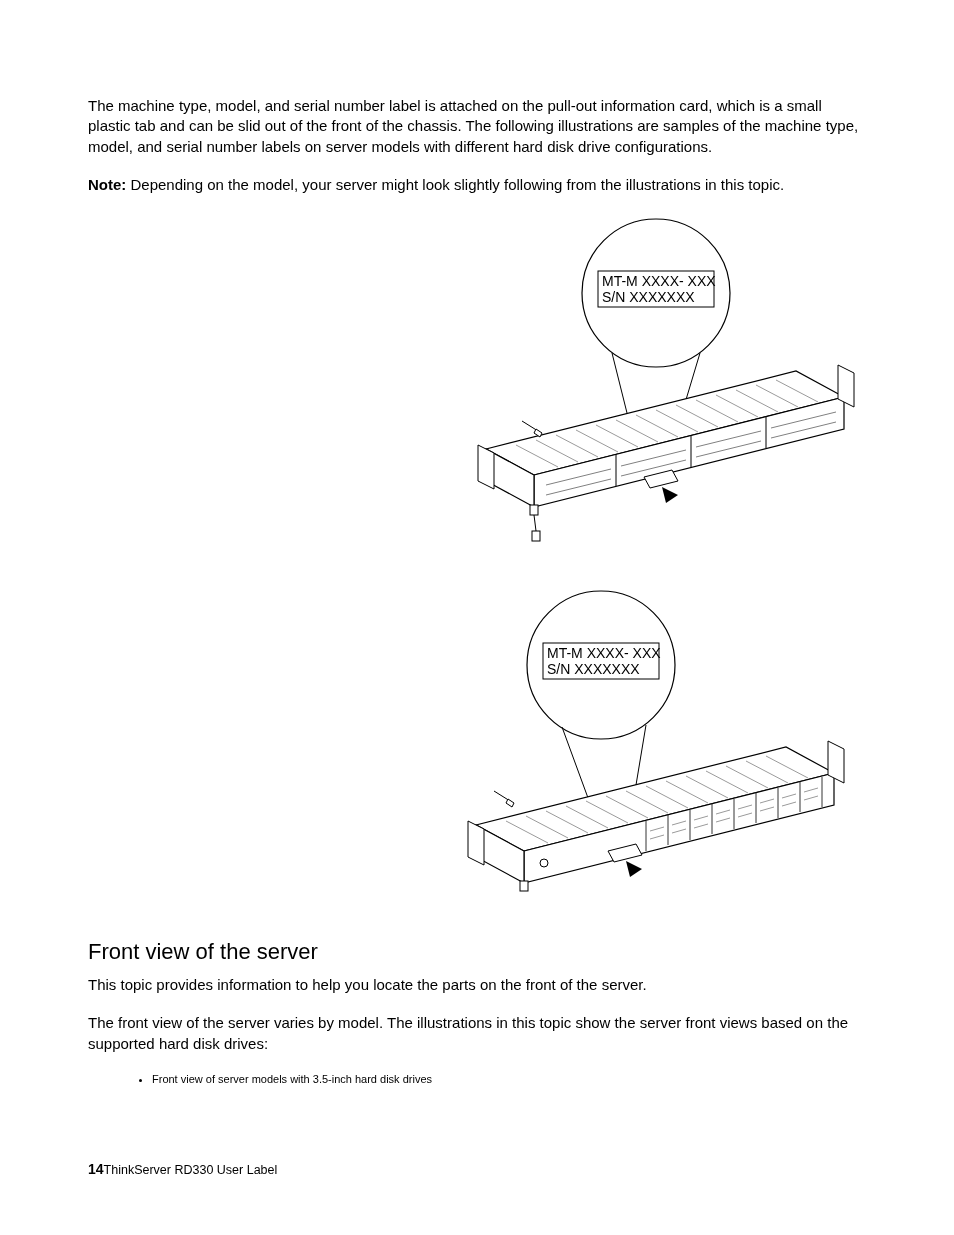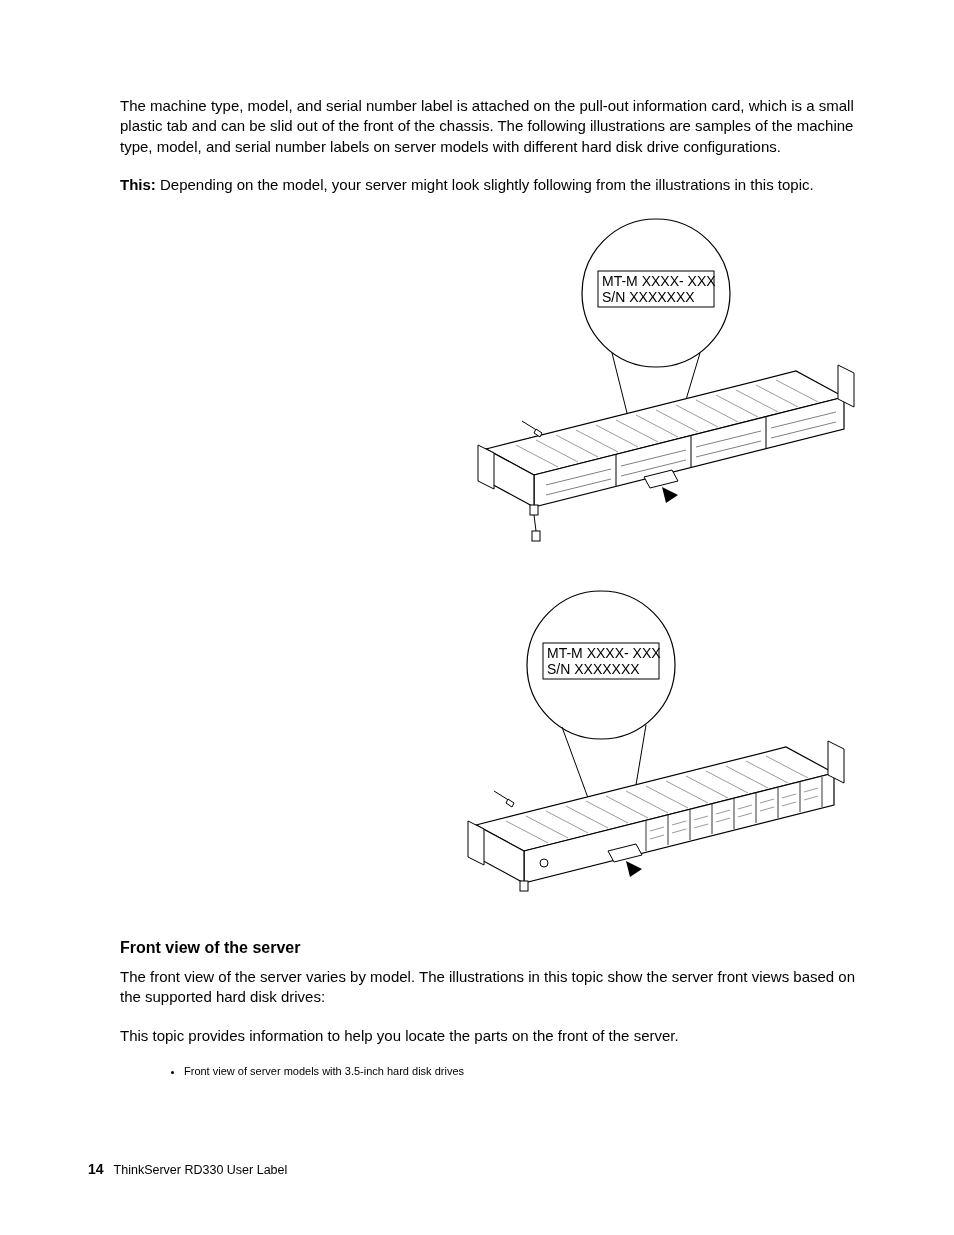--- a/index.html
+++ b/index.html
@@ -7,21 +7,21 @@
     padding: 0;
     background: #fff;
     font-family: Arial, Helvetica, sans-serif;
     color: #000;
   }
   .page {
     width: 954px;
     height: 1235px;
     position: relative;
     box-sizing: border-box;
-    padding: 96px 88px 40px 120px;
+    padding: 96px 88px 40px 88px;
   }
   .para {
     font-size: 15px;
     line-height: 1.35;
     margin: 0 0 18px 0;
   }
   .note strong {
     font-weight: bold;
   }
   .figure-block {
@@ -34,22 +34,22 @@
   }
   .figure-caption {
     font-size: 13.5px;
     font-style: italic;
     margin: 6px 0 22px 0;
   }
   .figure-caption .fignum {
     font-style: italic;
   }
   h2.section {
-    font-size: 16px;
-    font-weight: bold;
+    font-size: 22px;
+    font-weight: normal;
     margin: 10px 0 10px 0;
   }
   ul.bullets {
     margin: 0 0 18px 0;
     padding-left: 20px;
   }
   ul.bullets li {
     font-size: 11px;
     line-height: 1.4;
     margin-bottom: 6px;
@@ -57,37 +57,36 @@
   }
   .footer {
     position: absolute;
     left: 88px;
     bottom: 58px;
     font-size: 12.5px;
   }
   .footer .pagenum {
     font-weight: bold;
     font-size: 14px;
-    margin-right: 10px;
   }
   
   .lbltext {
     font-family: Arial, Helvetica, sans-serif;
     font-size: 14px;
   }
 </style>
 </head>
 <body>
 
 <div class="page">
 
   <p class="para">The machine type, model, and serial number label is attached on the pull-out information card, which is a small plastic tab and can be slid out of the front of the chassis. The following illustrations are samples of the machine type, model, and serial number labels on server models with different hard disk drive configurations.</p>
 
   <p class="para note">
-    <strong>This:</strong><span> Depending on the model, your server might look slightly following from the illustrations in this topic.</span>
+    <strong>Note:</strong><span> Depending on the model, your server might look slightly following from the illustrations in this topic.</span>
   </p>
 
   <div class="figure-block">
     <svg width="420" height="360" viewBox="0 0 420 360">
 
       <circle cx="210" cy="80" r="74" fill="none" stroke="#000" stroke-width="1.2"></circle>
 
       <rect x="152" y="58" width="116" height="36" fill="#fff" stroke="#000" stroke-width="1"></rect>
       <text class="lbltext" x="156" y="73">MT-M XXXX- XXX</text>
       <text class="lbltext" x="156" y="89">S/N XXXXXXX</text>
@@ -230,23 +229,23 @@
         <line x1="48" y1="206" x2="64" y2="216"></line>
         <polygon points="62,214 68,218 66,222 60,218"></polygon>
       </g>
 
       <rect x="74" y="296" width="8" height="10" fill="#fff" stroke="#000" stroke-width="1"></rect>
     </svg>
   </div>
 
   <h2 class="section">Front view of the server</h2>
 
+  <p class="para">This topic provides information to help you locate the parts on the front of the server.</p>
+
   <p class="para">The front view of the server varies by model. The illustrations in this topic show the server front views based on the supported hard disk drives:</p>
-
-  <p class="para">This topic provides information to help you locate the parts on the front of the server.</p>
 
   <ul class="bullets">
     <li>Front view of server models with 3.5-inch hard disk drives</li>
   </ul>
 
   <div class="footer">
     <span class="pagenum">14</span><span>ThinkServer RD330 User Label</span>
   </div>
 
 </div>

